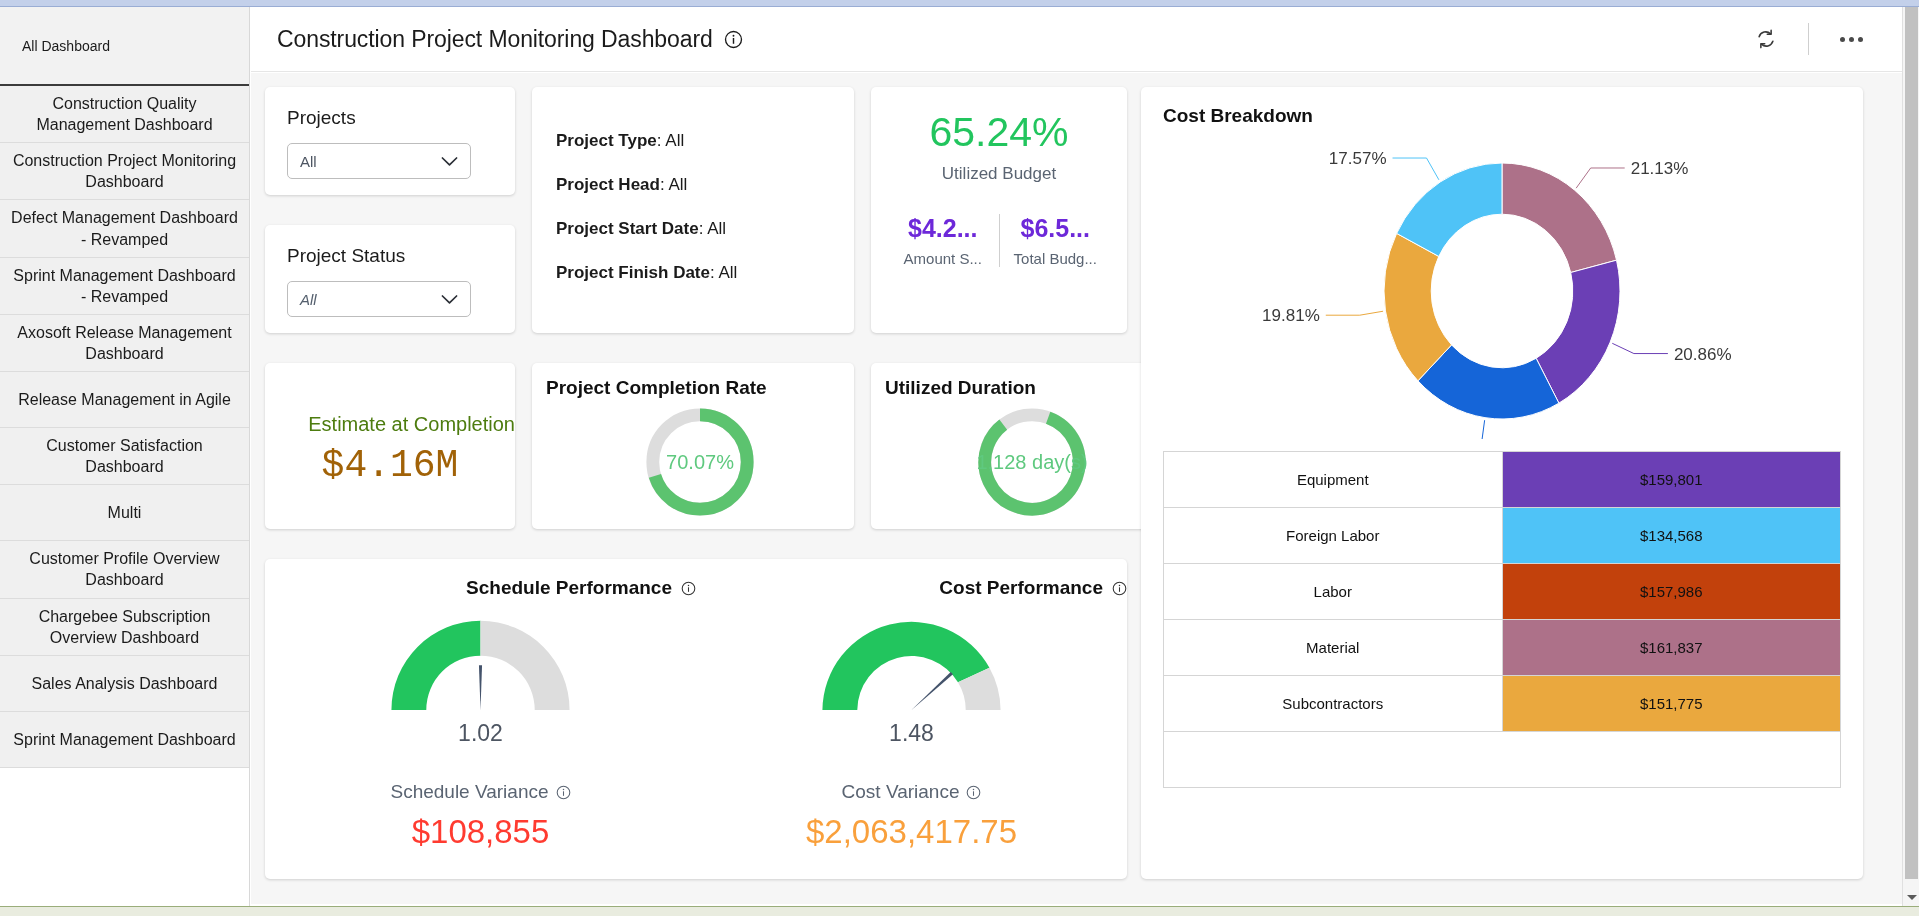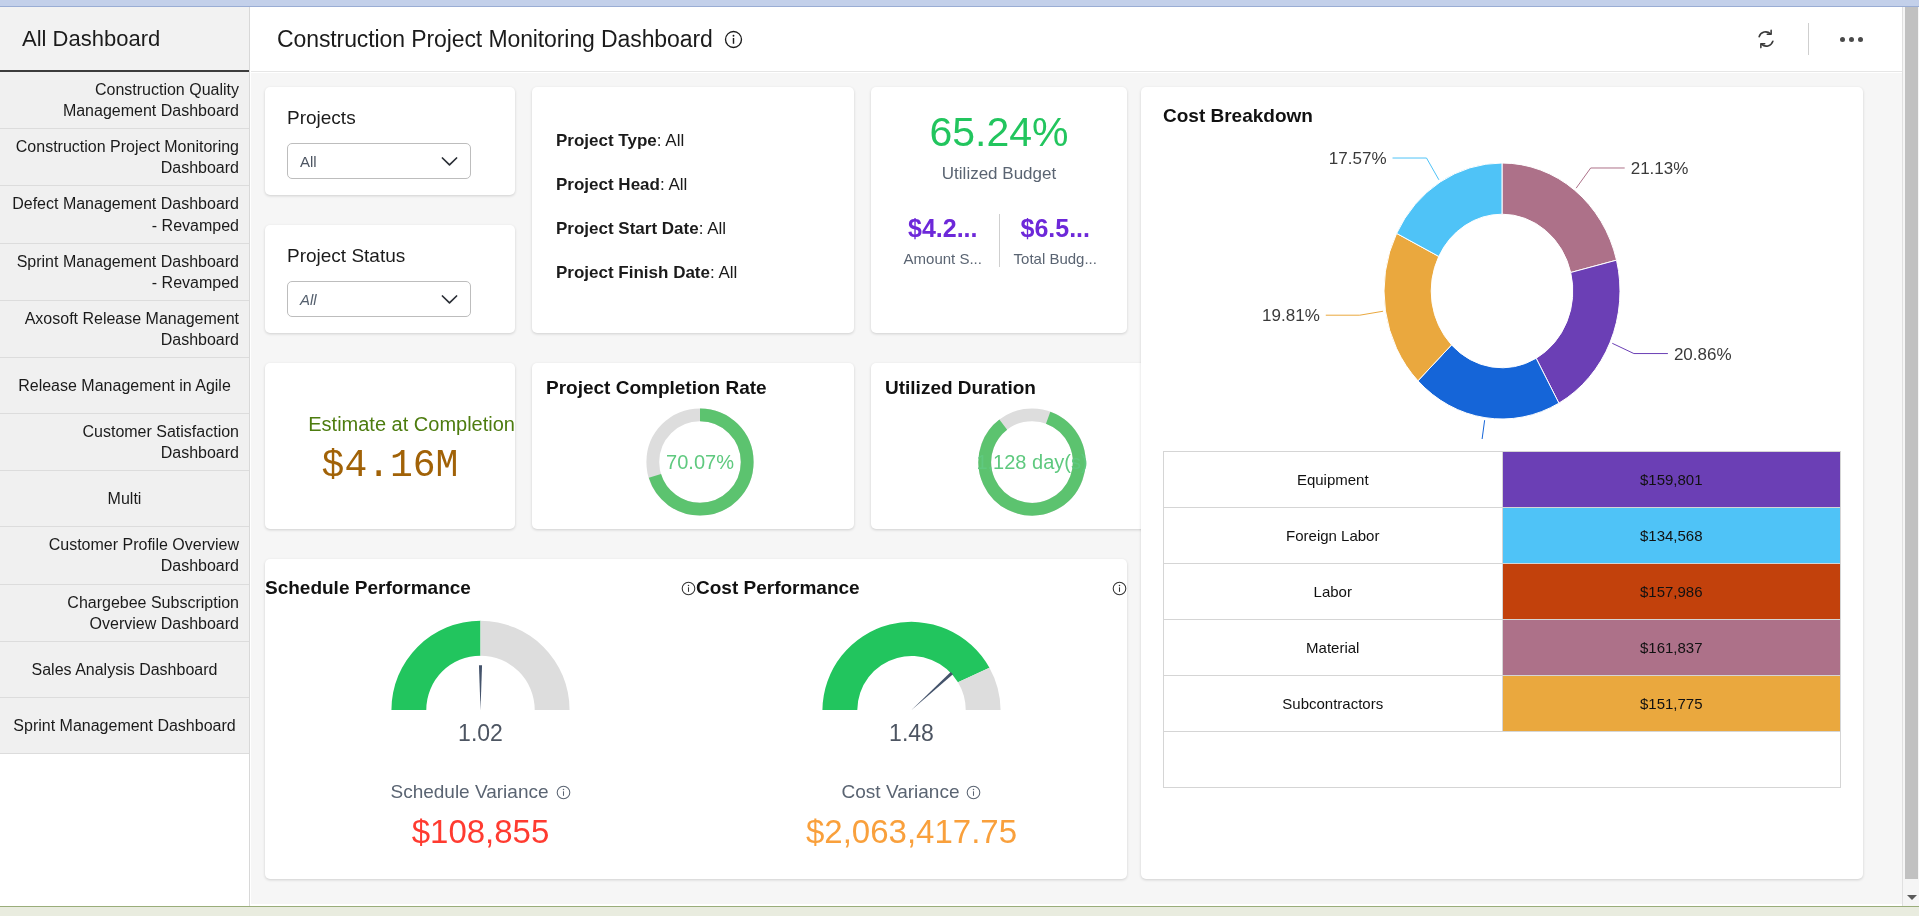--- a/index.html
+++ b/index.html
@@ -16,28 +16,28 @@
     position:absolute; left:0; top:0; width:1919px; height:7px;
     background:#c3d0ea; border-bottom:1px solid #9aadd4;
   }
 
   
   .sidebar {
     position:absolute; left:0; top:7px; width:250px; height:909px;
     background:#fff; border-right:1px solid #d8d8d8;
   }
   .sb-title {
-    height:65px; display:flex; align-items:center; padding-left:22px;
-    font-size:22px; color:#1b1b1b; background:#f2f2f2;
+    height:79px; display:flex; align-items:center; padding-left:22px;
+    font-size:14px; color:#1b1b1b; background:#f2f2f2;
     border-bottom:2px solid #3c3c3c;
   }
   .sb-list { background:#f0f0f0; }
   .sb-item {
     min-height:56px; display:flex; align-items:center; justify-content:center;
-    text-align:right; padding:7px 10px; font-size:16px; color:#1b1b1b;
+    text-align:center; padding:7px 10px; font-size:16px; color:#1b1b1b;
     line-height:1.32; border-bottom:1px solid #dcdcdc; cursor:pointer;
     background:#f0f0f0;
   }
   .sb-tail { background:#fff; height:200px; }
 
   
   .header {
     position:absolute; left:251px; top:7px; width:1668px; height:65px;
     background:#fff; display:flex; align-items:center;
     border-bottom:1px solid #e6e6e6;
@@ -89,21 +89,21 @@
   .kpi-half { flex:1; display:flex; flex-direction:column; align-items:center; }
   .kpi-half:first-child { border-right:1px solid #cfcfcf; }
   .kpi-amt { font-size:25px; font-weight:bold; color:#6d28d9; white-space:nowrap; }
   .kpi-lbl { font-size:15px; color:#5a6472; margin-top:7px; white-space:nowrap; }
 
   
   .est-lbl { font-size:20px; color:#4d7c0f; text-align:right; }
   .est-val { font-size:38px; color:#a16207; text-align:center; margin-top:8px;font-family:Liberation Mono, monospace; }
 
   .card-title { font-size:19px; font-weight:bold; color:#111; }
-  .ttl-wrap { display:flex; align-items:center; justify-content:space-between; gap:1px; }
+  .ttl-wrap { display:flex; align-items:center; justify-content:flex-end; gap:9px; }
 
   .ring-wrap { position:relative; display:flex; align-items:center; justify-content:center; }
   .ring-label {
     position:absolute; font-size:20px; color:#5fc97f; white-space:nowrap;
   }
 
   .gauge-val { font-size:23px; color:#4d5562; text-align:center; }
   .gauge-sub { font-size:19px; color:#5a6472; display:flex; align-items:center; justify-content:center; gap:7px; }
   .gauge-amt { font-size:33px; text-align:center; }
 

